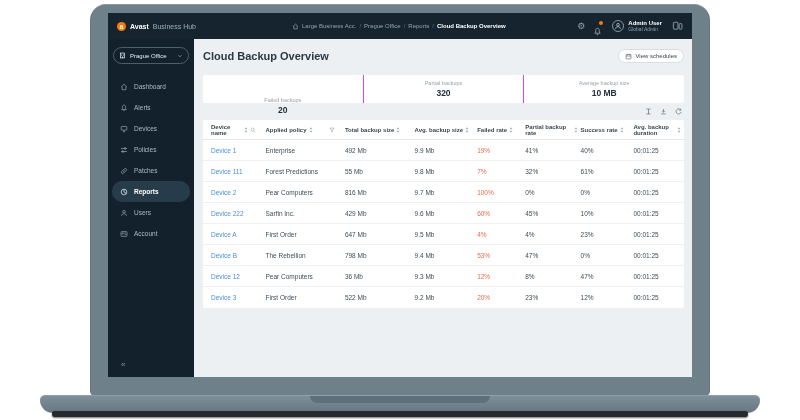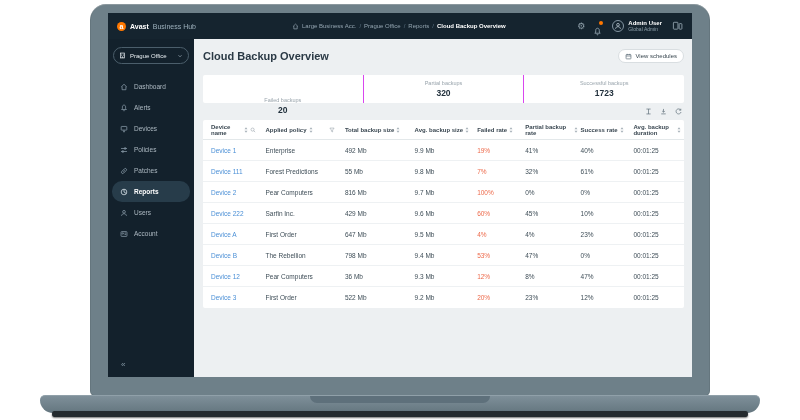--- a/index.html
+++ b/index.html
@@ -257,22 +257,22 @@
         <div class="stats">
           <div class="stat">
             <span class="stat-label">Failed backups</span>
             <span class="stat-value">20</span>
           </div>
           <div class="stat">
             <span class="stat-label">Partial backups</span>
             <span class="stat-value">320</span>
           </div>
           <div class="stat">
-            <span class="stat-label">Successful backups</span>
-            <span class="stat-value">1723</span>
+            <span class="stat-label">Average backup size</span>
+            <span class="stat-value">10 MB</span>
           </div>
         </div>
 
         <div class="tools">
           <svg width="7" height="7" viewBox="0 0 10 10" fill="none" stroke="currentColor" stroke-width="1">
               <path d="M2 1.5 H8 M2 8.5 H8 M5 1.5 V8.5"></path>
             </svg>
           <svg width="7" height="7" viewBox="0 0 10 10" fill="none" stroke="currentColor" stroke-width="1">
               <path d="M5 1.3 V6 M3.1 4.2 L5 6.1 L6.9 4.2 M1.8 8.4 H8.2"></path>
             </svg>

